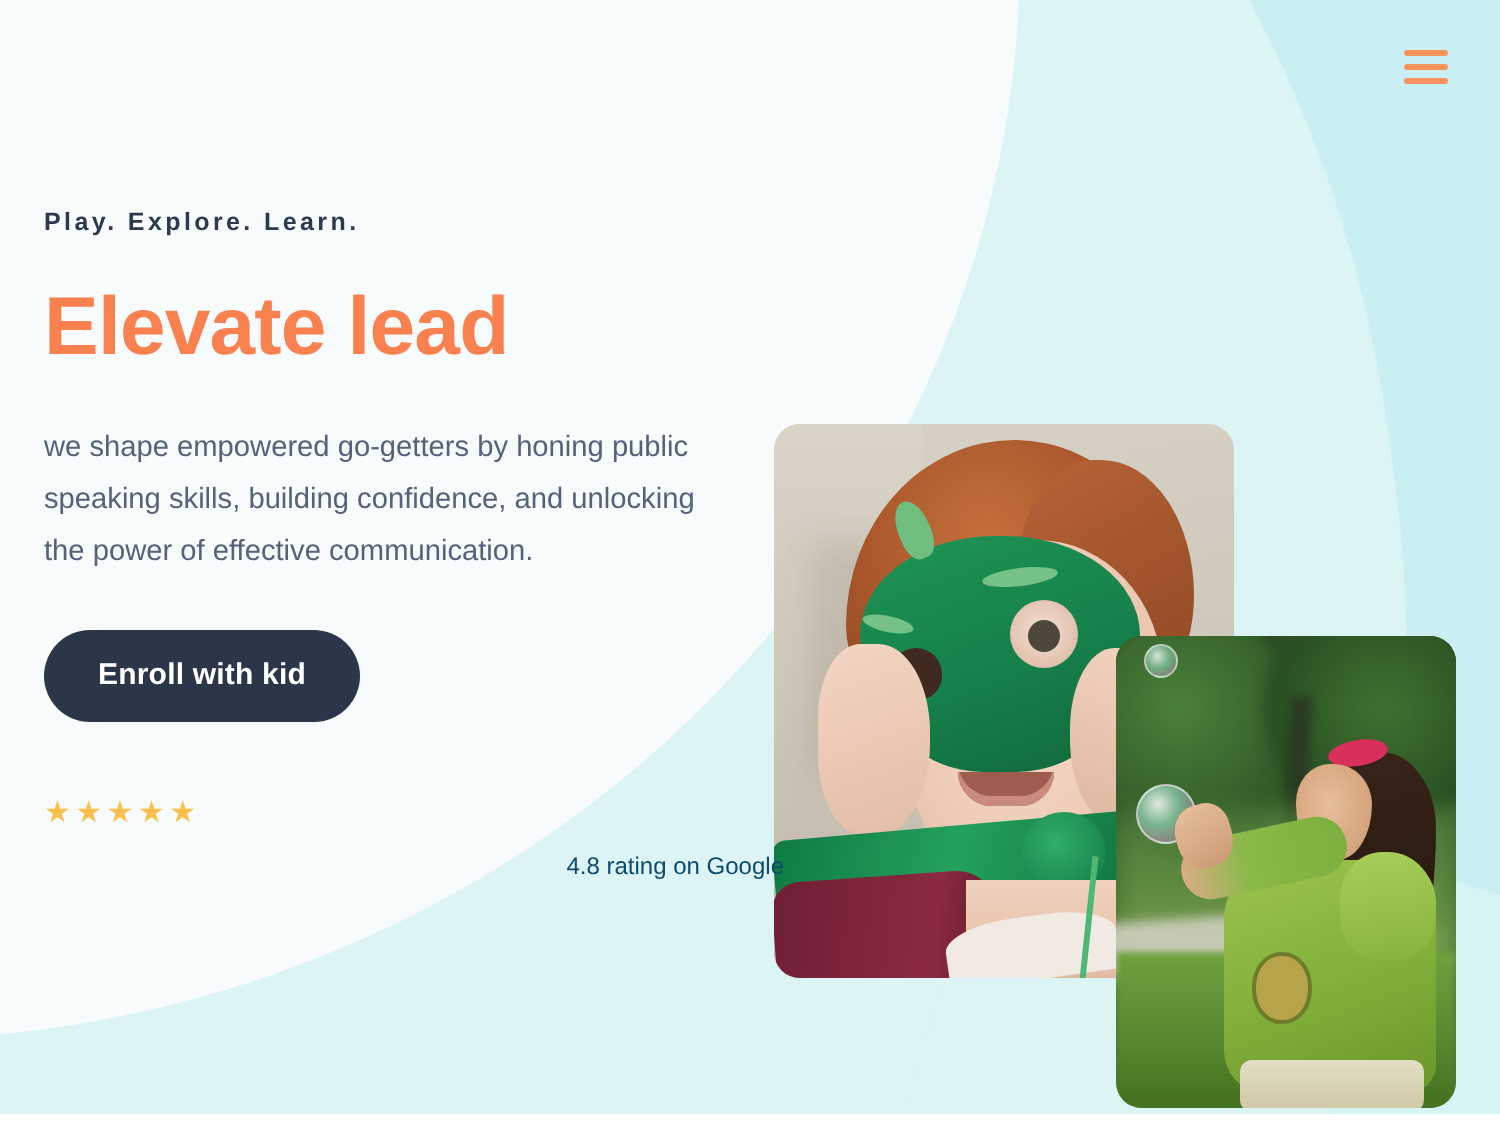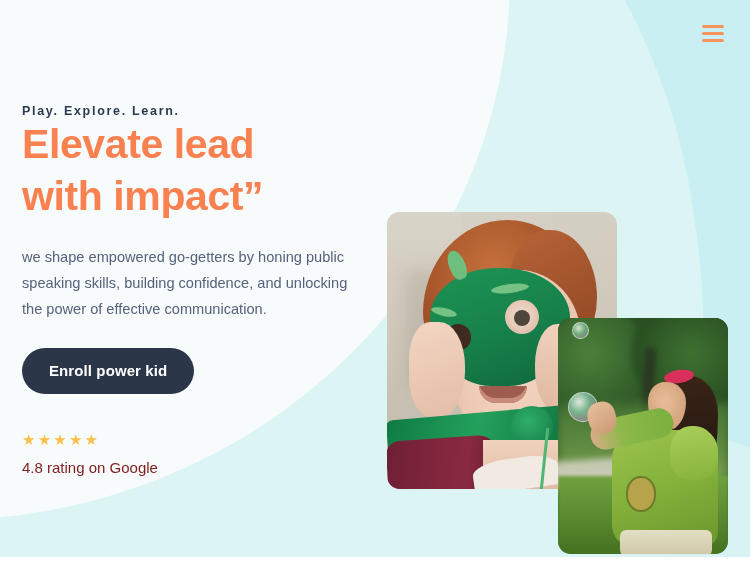--- a/index.html
+++ b/index.html
@@ -91,20 +91,21 @@
     position: absolute;
     left: 22px; top: 104px;
     width: 370px;
     z-index: 30;
   }
   .eyebrow {
     font-size: 12.5px;
     font-weight: bold;
     letter-spacing: 1.7px;
     color: #2C3A4F;
+    margin-bottom: 19px;
   }
   .headline {
     font-size: 41px;
     line-height: 52px;
     font-weight: bold;
     color: #F98150;
     letter-spacing: -0.4px;
     margin-bottom: 22px;
   }
   .headline .hl-line { display: block; }
@@ -132,22 +133,23 @@
 
   .rating { margin-top: 38px; }
   .stars {
     color: #FBBF4C;
     font-size: 15px;
     letter-spacing: 2.2px;
     line-height: 1;
     margin-bottom: 12px;
   }
   .rating-text {
-    font-size: 15px;
-    color: #7f1d1d;
+    font-size: 12px;
+    color: #0c4a6e;
+    text-align: right;
   }
 
   
   .photo {
     position: absolute;
     border-radius: 13px;
     overflow: hidden;
     z-index: 25;
   }
 
@@ -436,26 +438,25 @@
       <span class="bar"></span>
       <span class="bar"></span>
     </button>
   </header>
 
   <div class="content">
     <div class="eyebrow">Play. Explore. Learn.</div>
 
     <h1 class="headline">
       <span class="hl-line">Elevate lead</span>
-      <span class="hl-line">with impact”</span>
     </h1>
 
     <p class="lede">we shape empowered go-getters by honing public speaking skills, building confidence, and unlocking the power of effective communication.</p>
 
-    <button class="cta">Enroll power kid</button>
+    <button class="cta">Enroll with kid</button>
 
     <div class="rating">
       <div class="stars">★★★★★</div>
       <div class="rating-text">4.8 rating on Google</div>
     </div>
   </div>
 
   <div class="photo photo-mask">
     <div class="pm-wall-l"></div>
     <div class="pm-wall-shadow"></div>

